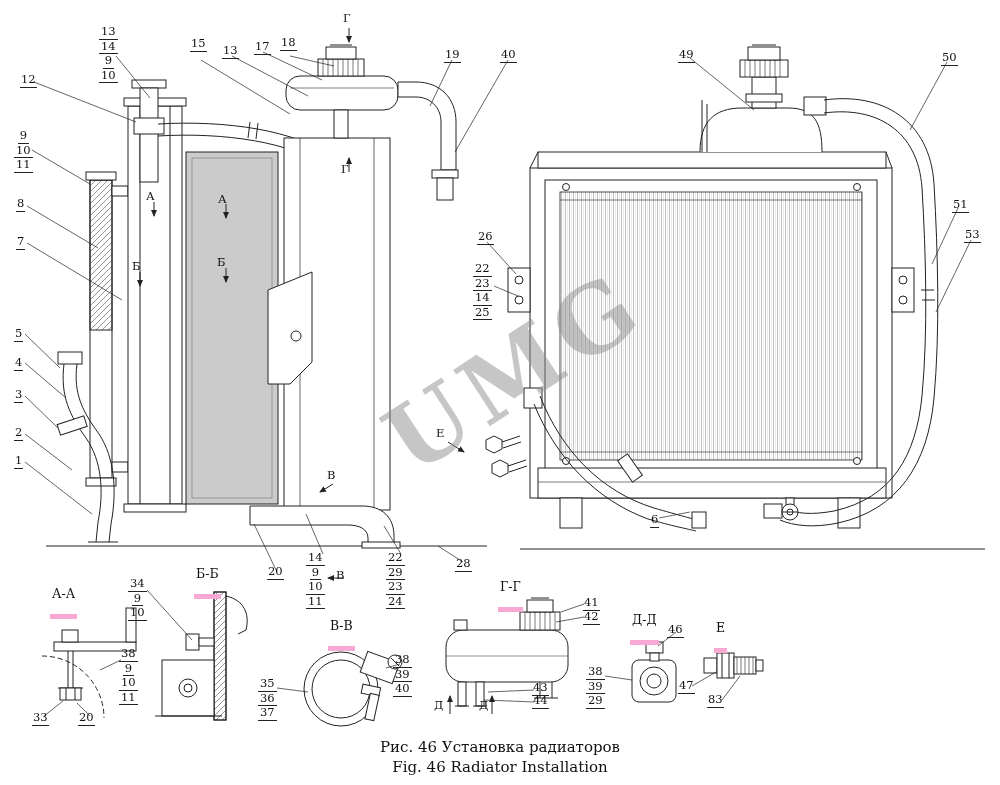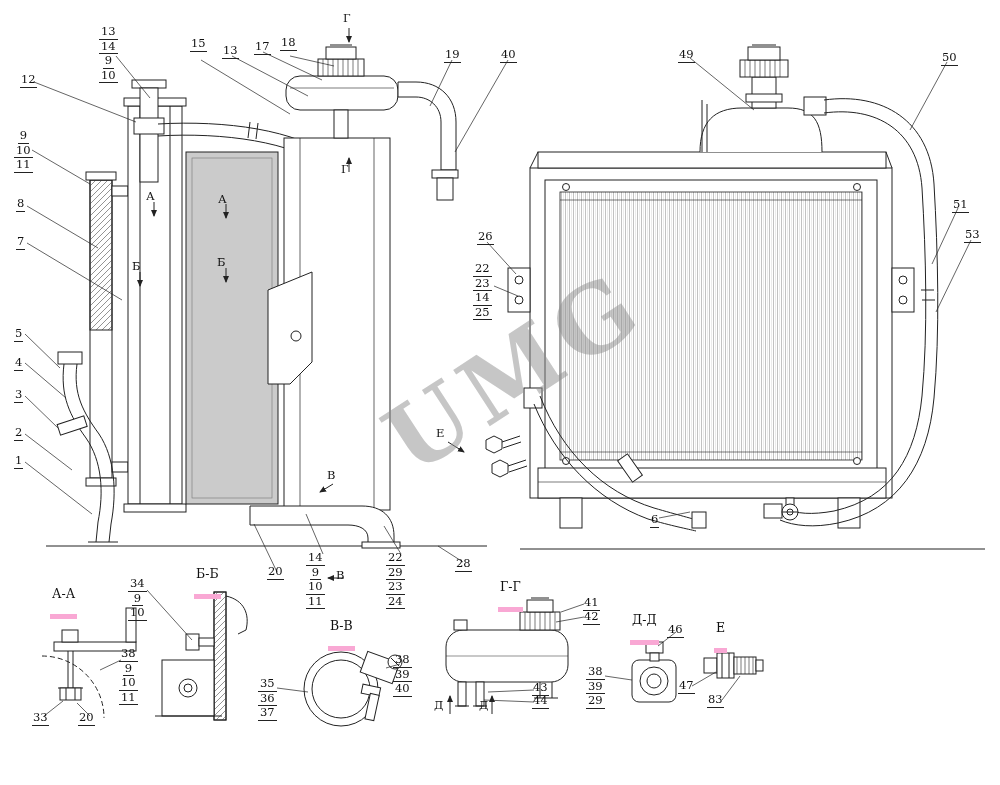--- a/index.html
+++ b/index.html
@@ -393,14 +393,18 @@
   <span class="vl" style="left:132px;top:261px">Б</span>
   <span class="vl" style="left:217px;top:257px">Б</span>
   <span class="vl" style="left:343px;top:13px">Г</span>
   <span class="vl" style="left:341px;top:164px">Г</span>
   <span class="vl" style="left:327px;top:470px">В</span>
   <span class="vl" style="left:336px;top:570px">В</span>
   <span class="vl" style="left:436px;top:428px">Е</span>
   <span class="vl" style="left:434px;top:700px">Д</span>
   <span class="vl" style="left:479px;top:700px">Д</span>
 
+  <div class="caption">
+    <div>Рис. 46 Установка радиаторов</div>
+    <div>Fig. 46 Radiator Installation</div>
+  </div>
 
 </div>
 
 </body></html>

